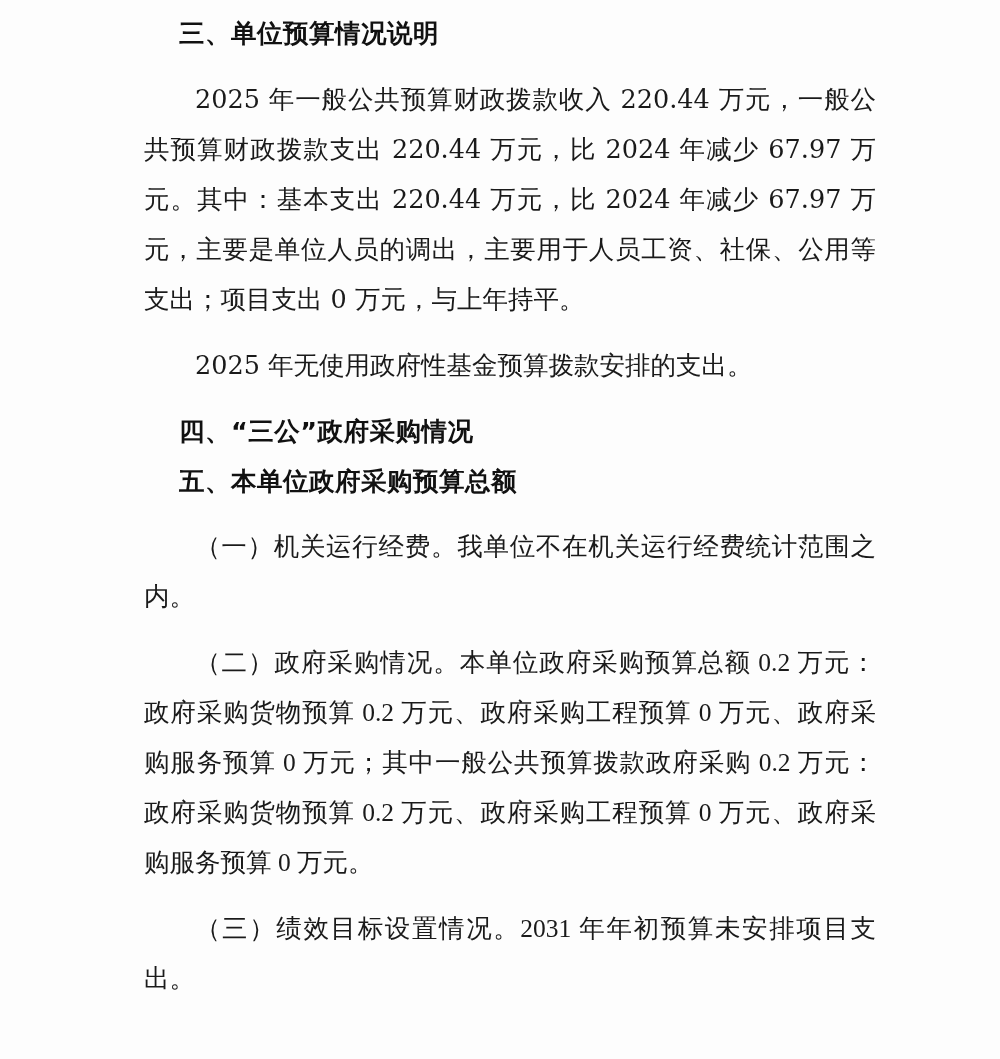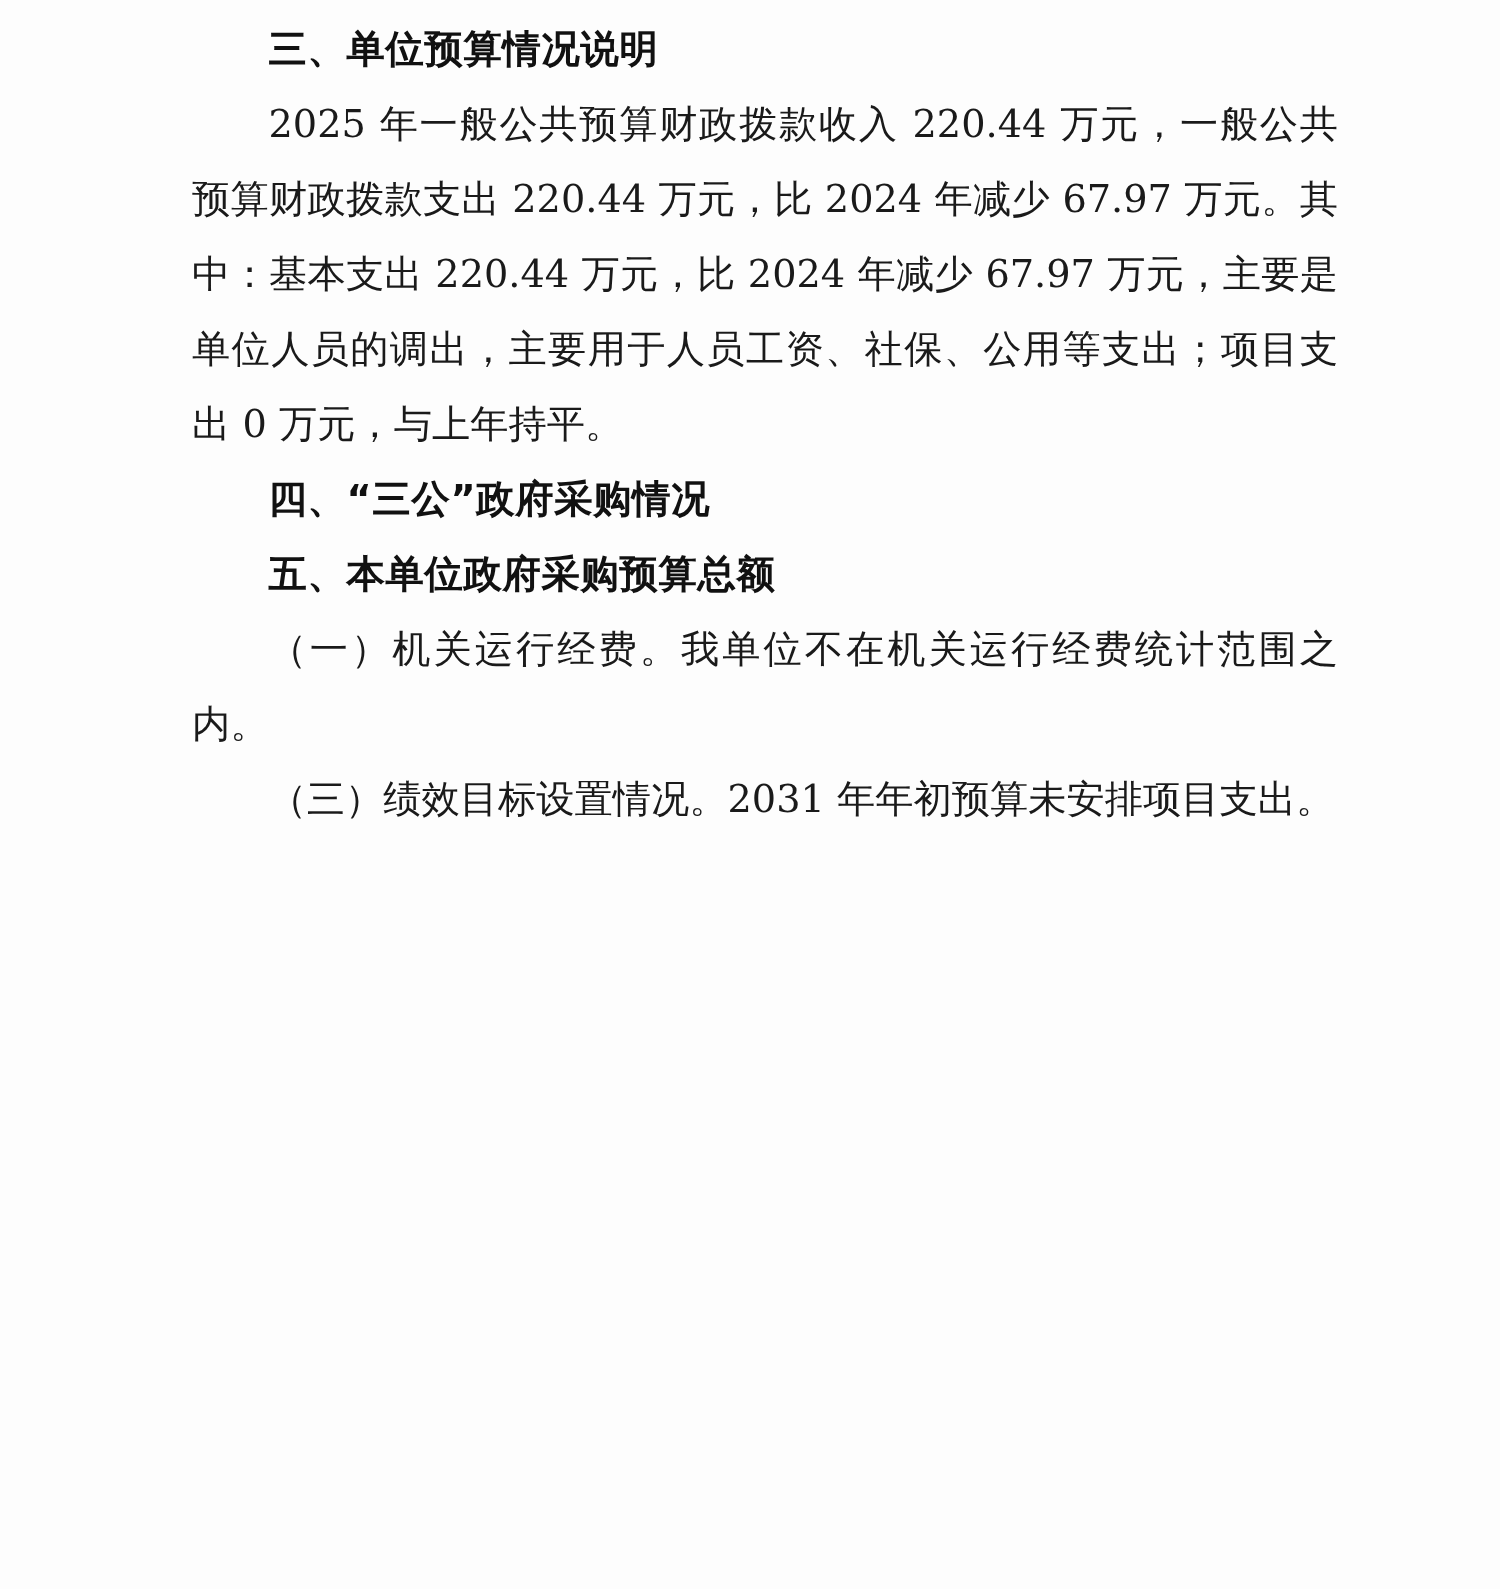--- a/index.html
+++ b/index.html
@@ -31,48 +31,51 @@
     font-size: 25.5px;
     font-weight: bold;
     line-height: 50px;
     margin: 0;
     padding: 0;
     text-indent: 51px;
     letter-spacing: 0.5px;
     color: #111111;
   }
   p.para {
-    margin: 0;
+    margin: 16px;
     padding: 0;
     text-indent: 51px;
     text-align: justify;
     text-justify: inter-ideograph;
     font-size: 25.5px;
     line-height: 50px;
     color: #1a1a1a;
   }
   p.para.sub {
     text-indent: 51px;
+    font-family: Liberation Serif, serif;
   }
 </style>
 </head>
 <body>
 
 <div class="page">
   <div class="doc-body">
 
     <h2 class="section-heading">三、单位预算情况说明</h2>
 
     <p class="para">2025 年一般公共预算财政拨款收入 220.44 万元，一般公共预算财政拨款支出 220.44 万元，比 2024 年减少 67.97 万元。其中：基本支出 220.44 万元，比 2024 年减少 67.97 万元，主要是单位人员的调出，主要用于人员工资、社保、公用等支出；项目支出 0 万元，与上年持平。</p>
 
+    <p class="para">2025 年无使用政府性基金预算拨款安排的支出。</p>
 
     <h2 class="section-heading">四、“三公”政府采购情况</h2>
 
 
     <h2 class="section-heading">五、本单位政府采购预算总额</h2>
 
     <p class="para sub">（一）机关运行经费。我单位不在机关运行经费统计范围之内。</p>
 
+    <p class="para sub">（二）政府采购情况。本单位政府采购预算总额 0.2 万元：政府采购货物预算 0.2 万元、政府采购工程预算 0 万元、政府采购服务预算 0 万元；其中一般公共预算拨款政府采购 0.2 万元：政府采购货物预算 0.2 万元、政府采购工程预算 0 万元、政府采购服务预算 0 万元。</p>
 
     <p class="para sub">（三）绩效目标设置情况。2031 年年初预算未安排项目支出。</p>
 
   </div>
 </div>
 
 </body></html>

